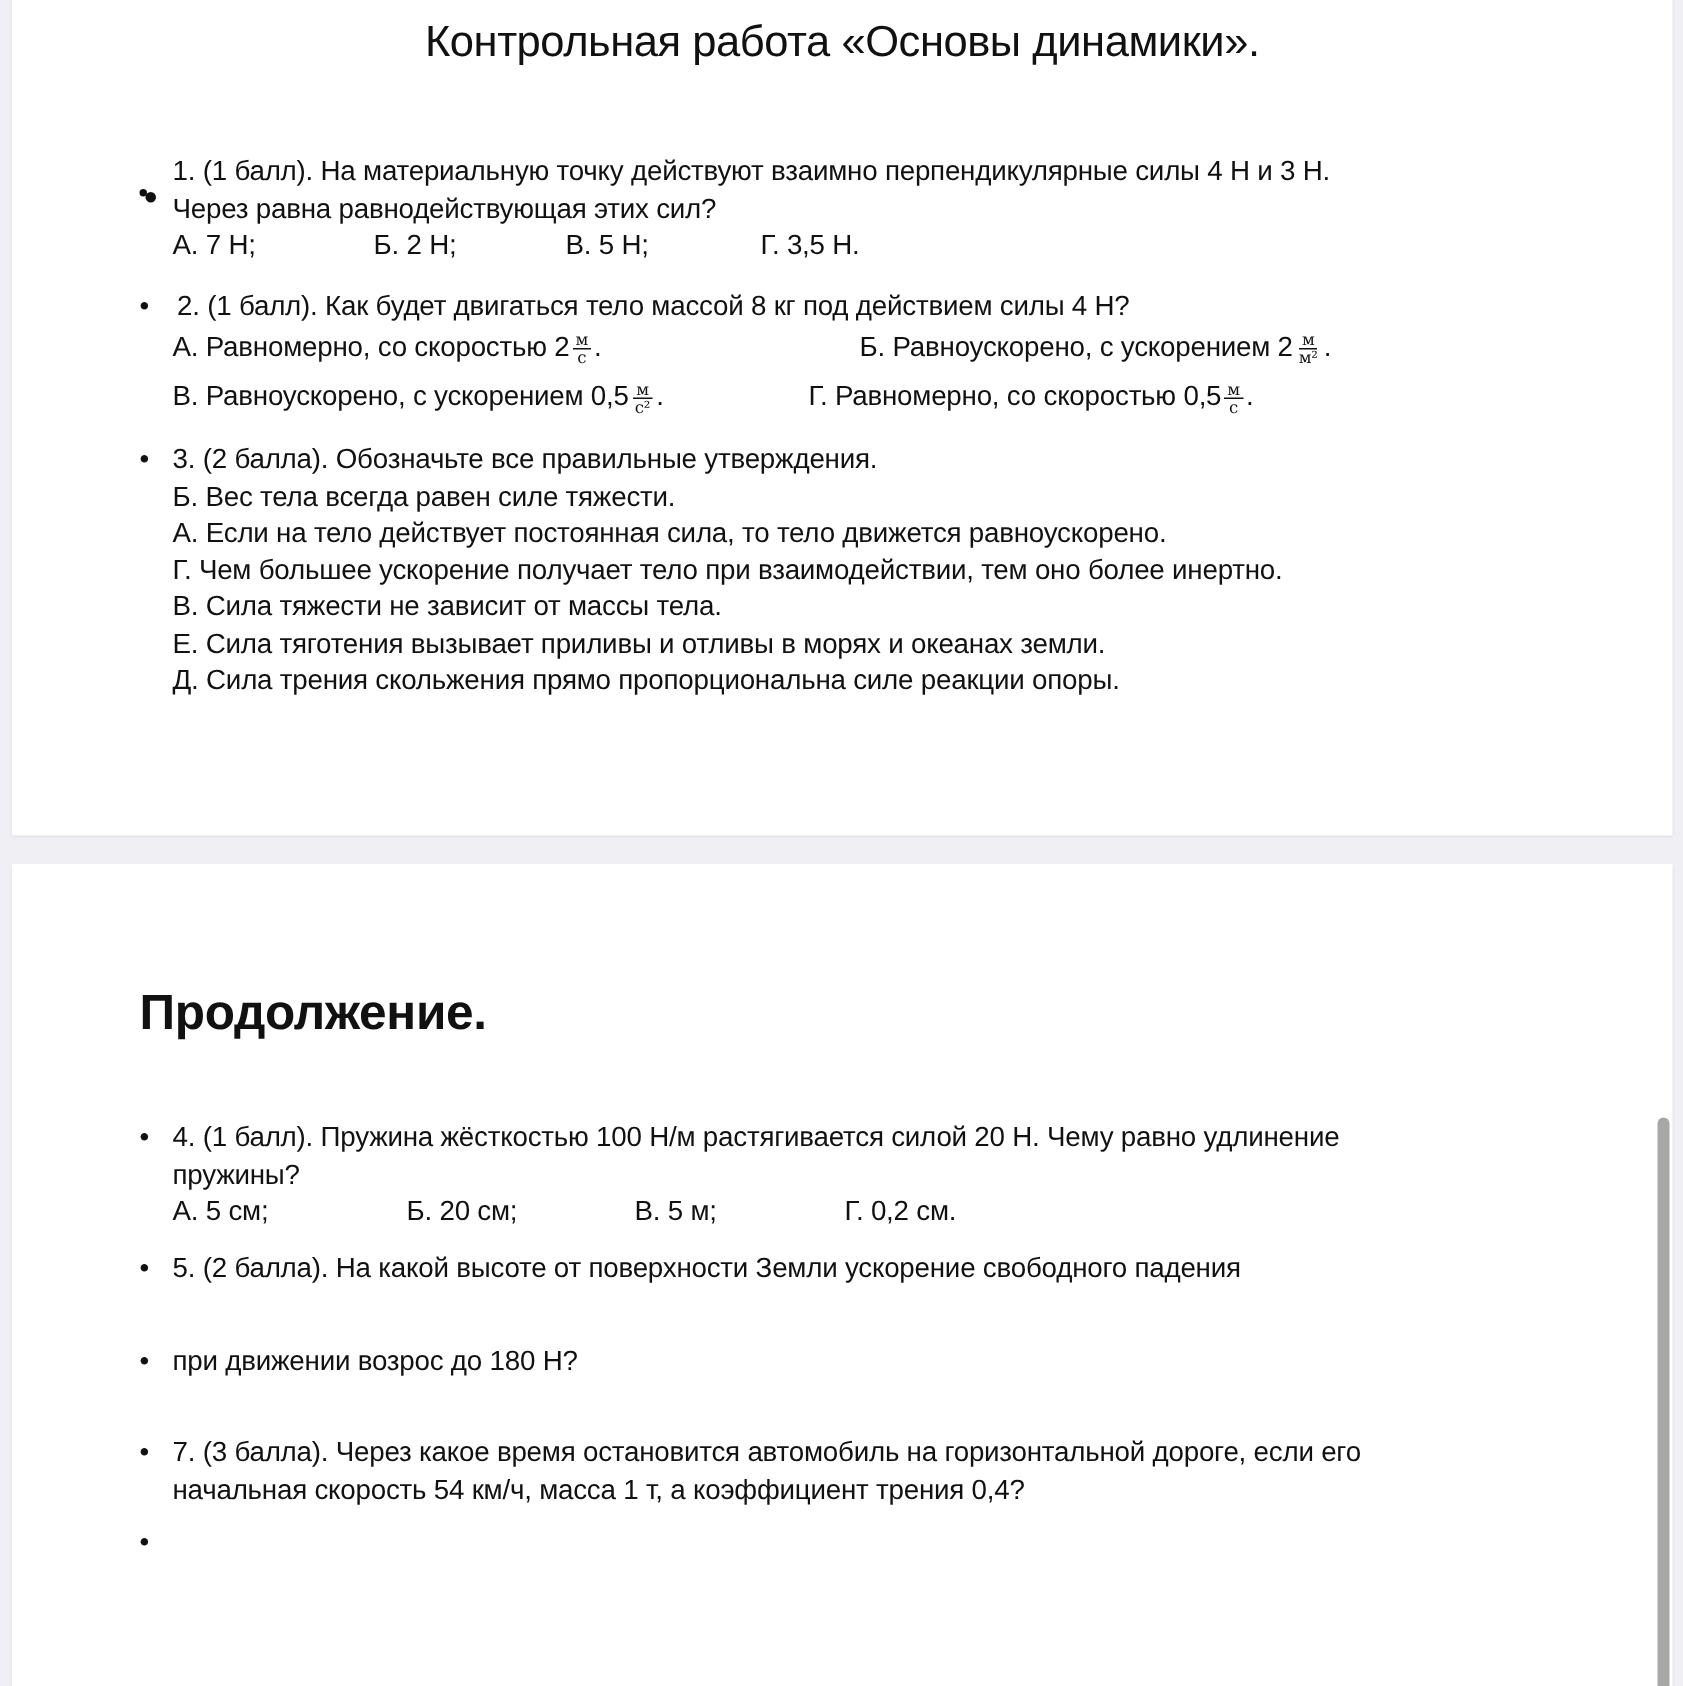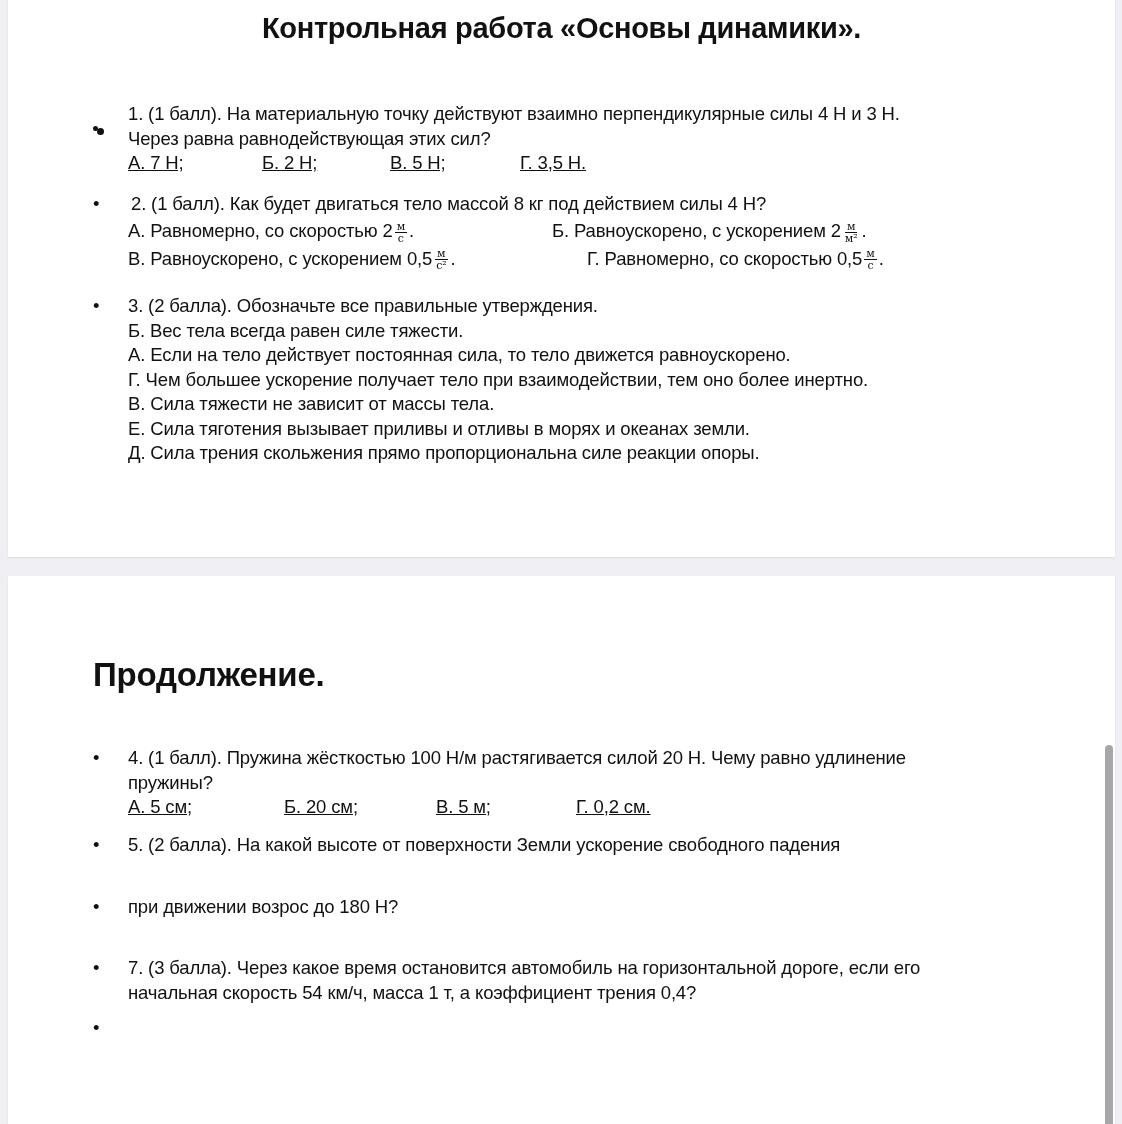--- a/index.html
+++ b/index.html
@@ -12,36 +12,36 @@
   }
   .page {
     position:absolute; left:8px; width:1107px;
     background:#fff;
     box-shadow:0 1px 2px rgba(0,0,0,0.08);
   }
   #page1 { top:-6px; height:563px; }
   #page2 { top:576px; height:560px; }
   .title {
     position:absolute; left:0; width:1107px; top:18px;
-    text-align:center; font-weight:bold; font-size:29px; letter-spacing:-0.3px;
+    text-align:center; font-weight:normal; font-size:29px; letter-spacing:-0.3px;
   }
   .h2 {
     position:absolute; left:85px; top:80px;
     font-weight:bold; font-size:33px; letter-spacing:-0.2px;
   }
   .q {
     position:absolute; left:85px; font-size:18.5px; line-height:24.5px;
     letter-spacing:-0.15px; white-space:nowrap;
   }
   .bullet {
     position:absolute; left:0; top:0; width:20px; text-align:left;
   }
-  .qbody { margin-left:35px; }
+  .qbody { margin-left:22px; }
   .row { display:flex; }
-  .opt { display:inline-block;text-decoration:underline; }
+  .opt { display:inline-block; }
   .frac {
     display:inline-flex; flex-direction:column; align-items:center;
     vertical-align:middle; font-size:11px; line-height:11px; margin:0 2px;
     font-family:"DejaVu Serif", serif;
   }
   .frac .num { border-bottom:1px solid #111; padding:0 2px; }
   .frac .den { padding:0 2px; }
   .dot-double { position:relative; display:inline-block; width:18px; }
   .dot-double::before, .dot-double::after {
     content:""; position:absolute; border-radius:50%; background:#111;
@@ -70,35 +70,35 @@
         <span class="opt" style="width:130px">В.  5 Н;</span>
         <span class="opt">Г.  3,5 Н.</span>
       </div>
     </div>
   </div>
 
   <div class="q" style="top:198px;">
     <span class="bullet">•</span>
     <div class="qbody">
       <div style="margin-left:3px">2. (1 балл). Как будет двигаться тело массой 8 кг под действием силы 4 Н?</div>
-      <div class="row" style="height:30px; align-items:center;">
+      <div class="row" style="height:30px; align-items:center;gap:34px;">
         <span style="width:424px">
           <span>А.  Равномерно, со скоростью 2</span><span class="frac">
               <span class="num">м</span>
               <span class="den">с</span>
             </span><span>.</span>
         </span>
         <span>
           <span>Б.  Равноускорено, с ускорением 2</span><span class="frac">
               <span class="num">м</span>
               <span class="den">м²</span>
             </span><span>.</span>
         </span>
       </div>
-      <div class="row" style="height:30px; align-items:flex-start;gap:35px;">
+      <div class="row" style="height:30px; align-items:flex-end;">
         <span style="width:424px">
           <span>В.  Равноускорено, с ускорением 0,5</span><span class="frac">
               <span class="num">м</span>
               <span class="den">с²</span>
             </span><span>.</span>
         </span>
         <span>
           <span>Г.  Равномерно, со скоростью 0,5</span><span class="frac">
               <span class="num">м</span>
               <span class="den">с</span>

